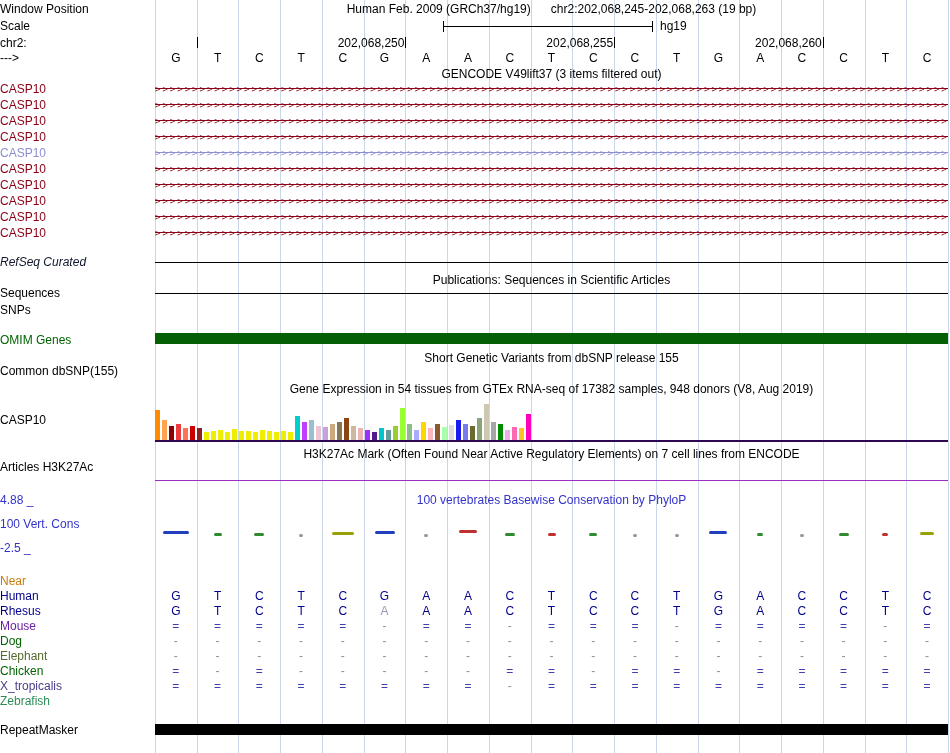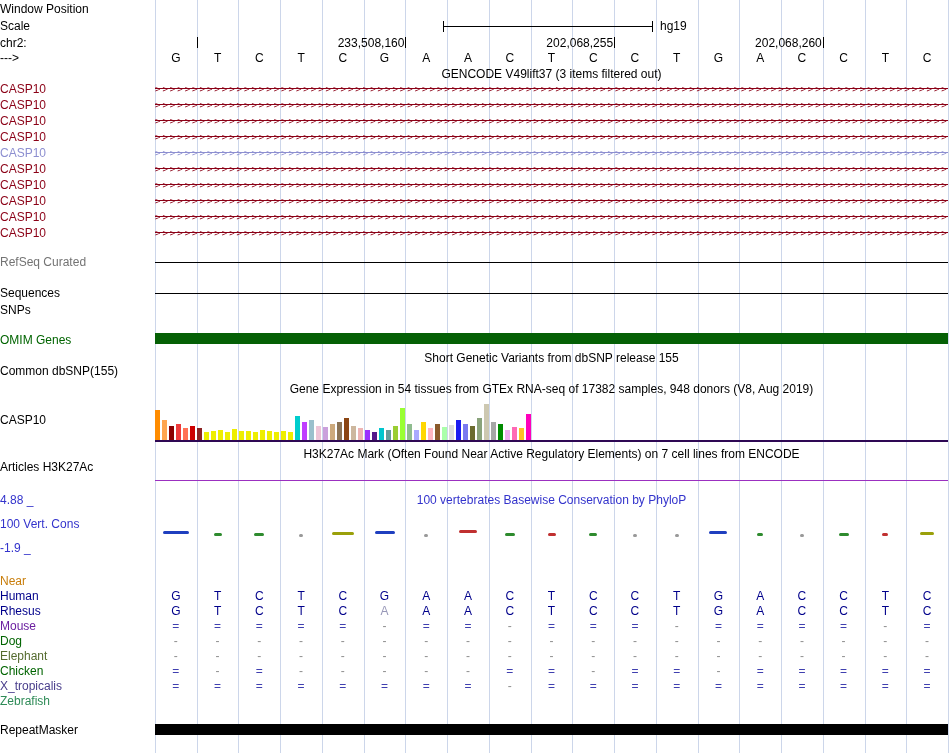--- a/index.html
+++ b/index.html
@@ -27,34 +27,38 @@
   #gtex-bars span{width:5px;display:block;}
   .cons-mark{position:absolute;height:3px;border-radius:2px;}
 </style>
 </head>
 <body>
 
 <div id="screen">
   <div id="grid"></div>
 
   <div class="gutter-label" style="top:2px">Window Position</div>
+  <div class="center-heading" style="top:2px">
+    <span>Human Feb. 2009 (GRCh37/hg19)</span><span class="sp">chr2:202,068,245-202,068,263 (19 bp)</span>
+  </div>
 
   <div class="gutter-label" style="top:19px">Scale</div>
   <div class="scale-bar"></div>
   <div class="scale-right">hg19</div>
 
   <div class="gutter-label" style="top:36px">chr2:</div>
 
   <div class="gutter-label" style="top:51px">---&gt;</div>
 
   <div class="center-heading" style="top:67px">GENCODE V49lift37 (3 items filtered out)</div>
 
-  <div class="gutter-label" style="top: 255px; color: #737373;">RefSeq Curated</div>
+  <div class="gutter-label" style="top: 255px; color: #0f172a; font-style: italic;">RefSeq Curated</div>
   <div class="hline" style="top:262px;height:1px;background:#000"></div>
 
+  <div class="center-heading" style="top:273px">Publications: Sequences in Scientific Articles</div>
   <div class="gutter-label" style="top:286px">Sequences</div>
   <div class="hline" style="top:293px;height:1px;background:#000"></div>
 
   <div class="gutter-label" style="top:303px">SNPs</div>
 
   <div class="gutter-label" style="top: 333px; color: rgb(0, 100, 0);">OMIM Genes</div>
   <div class="hline" style="top: 333px; height: 11px; background: rgb(5, 96, 5);"></div>
 
   <div class="center-heading" style="top:351px">Short Genetic Variants from dbSNP release 155</div>
   <div class="gutter-label" style="top:364px">Common dbSNP(155)</div>
@@ -119,21 +123,21 @@
     </div>
   <div class="hline" style="top: 440px; height: 2px; background: rgb(46, 8, 84);"></div>
 
   <div class="center-heading" style="top:447px">H3K27Ac Mark (Often Found Near Active Regulatory Elements) on 7 cell lines from ENCODE</div>
   <div class="gutter-label" style="top:460px">Articles H3K27Ac</div>
   <div class="hline" style="top: 480px; height: 1px; background: rgb(155, 48, 192);"></div>
 
   <div class="gutter-label" style="top: 493px; color: rgb(51, 51, 204);">4.88 _</div>
   <div class="center-heading" style="top: 493px; color: rgb(51, 51, 204);">100 vertebrates Basewise Conservation by PhyloP</div>
   <div class="gutter-label" style="top: 517px; color: rgb(51, 51, 204);">100 Vert. Cons</div>
-  <div class="gutter-label" style="top: 541px; color: rgb(51, 51, 204);">-1.9 _</div>
+  <div class="gutter-label" style="top: 541px; color: rgb(51, 51, 204);">-2.5 _</div>
 
 
   <div class="gutter-label" style="top:723px">RepeatMasker</div>
   <div class="hline" style="top: 724px; height: 11px; background: rgb(0, 0, 0);"></div>
 <div class="cells" style="top: 51px;">
       <span style="color: rgb(0, 0, 0);">G</span>
       <span style="color: rgb(0, 0, 0);">T</span>
       <span style="color: rgb(0, 0, 0);">C</span>
       <span style="color: rgb(0, 0, 0);">T</span>
       <span style="color: rgb(0, 0, 0);">C</span>
@@ -147,21 +151,21 @@
       <span style="color: rgb(0, 0, 0);">T</span>
       <span style="color: rgb(0, 0, 0);">G</span>
       <span style="color: rgb(0, 0, 0);">A</span>
       <span style="color: rgb(0, 0, 0);">C</span>
       <span style="color: rgb(0, 0, 0);">C</span>
       <span style="color: rgb(0, 0, 0);">T</span>
       <span style="color: rgb(0, 0, 0);">C</span>
     </div>
     <div class="chr-tick" style="left: 196.737px;"></div>
     <div class="chr-tick" style="left: 405.421px;"></div>
-    <div class="chr-tick-label" style="left: 284.421px;">233,508,160</div>
+    <div class="chr-tick-label" style="left: 284.421px;">202,068,250</div>
     <div class="chr-tick" style="left: 614.105px;"></div>
     <div class="chr-tick-label" style="left: 493.105px;">202,068,255</div>
     <div class="chr-tick" style="left: 822.789px;"></div>
     <div class="chr-tick-label" style="left: 701.789px;">202,068,260</div>
     <div class="gutter-label" style="top: 81px; height: 16px; line-height: 16px; color: rgb(139, 0, 22);">CASP10</div>
     <div class="tx-line" style="top: 81px; color: rgb(139, 0, 22);">
       <span class="arrows">&gt;&gt;&gt;&gt;&gt;&gt;&gt;&gt;&gt;&gt;&gt;&gt;&gt;&gt;&gt;&gt;&gt;&gt;&gt;&gt;&gt;&gt;&gt;&gt;&gt;&gt;&gt;&gt;&gt;&gt;&gt;&gt;&gt;&gt;&gt;&gt;&gt;&gt;&gt;&gt;&gt;&gt;&gt;&gt;&gt;&gt;&gt;&gt;&gt;&gt;&gt;&gt;&gt;&gt;&gt;&gt;&gt;&gt;&gt;&gt;&gt;&gt;&gt;&gt;&gt;&gt;&gt;&gt;&gt;&gt;&gt;&gt;&gt;&gt;&gt;&gt;&gt;&gt;&gt;&gt;&gt;&gt;&gt;&gt;&gt;&gt;&gt;&gt;&gt;&gt;&gt;&gt;&gt;&gt;&gt;&gt;&gt;&gt;&gt;&gt;&gt;&gt;&gt;&gt;&gt;&gt;&gt;&gt;&gt;&gt;&gt;&gt;&gt;&gt;&gt;&gt;&gt;&gt;&gt;&gt;</span>
     </div>
     <div class="gutter-label" style="top: 97px; height: 16px; line-height: 16px; color: rgb(139, 0, 22);">CASP10</div>
     <div class="tx-line" style="top: 97px; color: rgb(139, 0, 22);">

